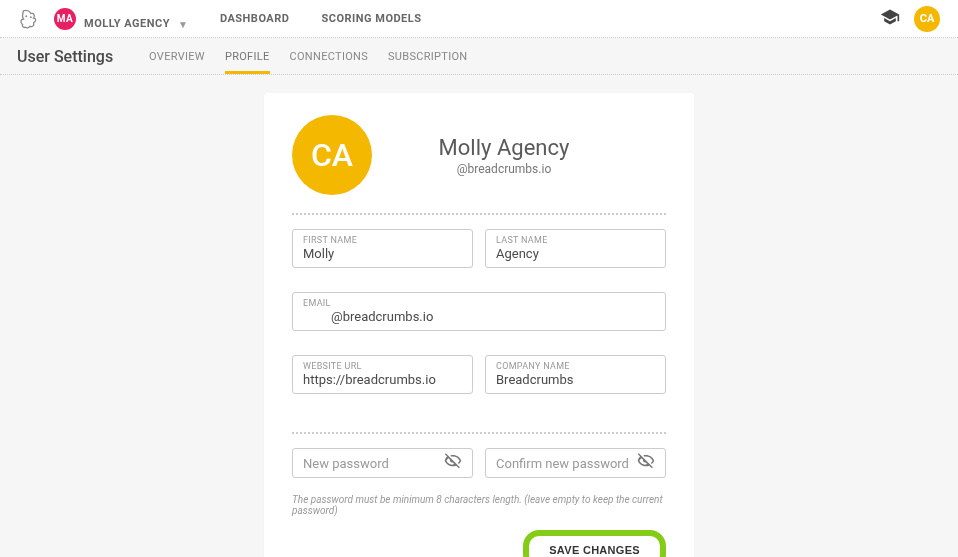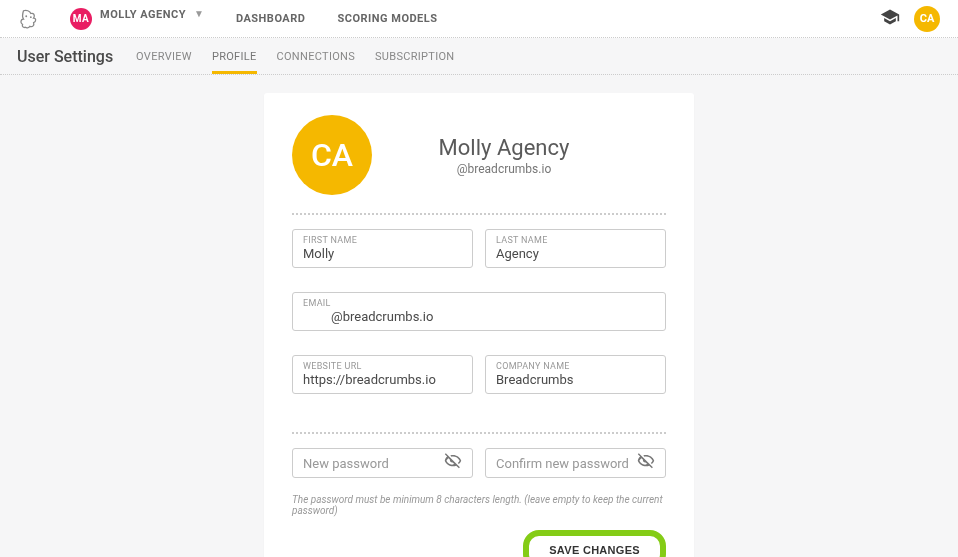--- a/index.html
+++ b/index.html
@@ -30,24 +30,23 @@
     }
     .logo {
       width: 22px;
       height: 22px;
       display: flex;
       align-items: center;
       justify-content: center;
     }
     .account-selector {
       display: flex;
-      align-items: flex-start;
+      align-items: flex-end;
       gap: 8px;
       cursor: pointer;
-      margin-left: 16px;
     }
     .badge-ma {
       width: 22px;
       height: 22px;
       border-radius: 50%;
       background: #e91e63;
       color: #fff;
       font-size: 10px;
       font-weight: 700;
       display: flex;
@@ -97,21 +96,21 @@
       align-items: center;
       justify-content: center;
     }
     .sub-bar {
       background: #f6f6f7;
       height: 37px;
       display: flex;
       align-items: center;
       padding: 0 17px;
       border-bottom: 1px dotted #ccc;
-      gap: 23px;
+      gap: 36px;
       text-align: center;
     }
     .page-title {
       font-size: 16px;
       color: #4a4a4a;
       font-weight: 500;
     }
     .sub-tabs {
       display: flex;
       gap: 20px;

